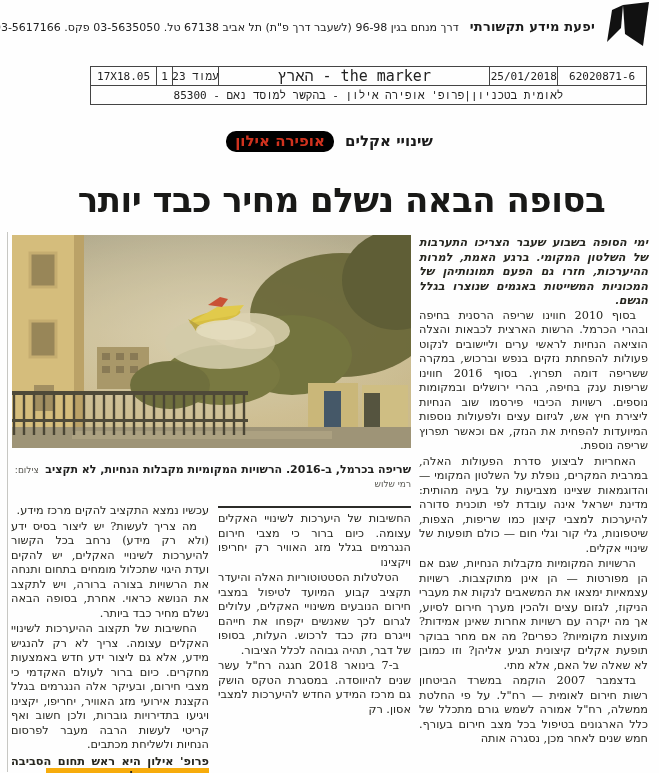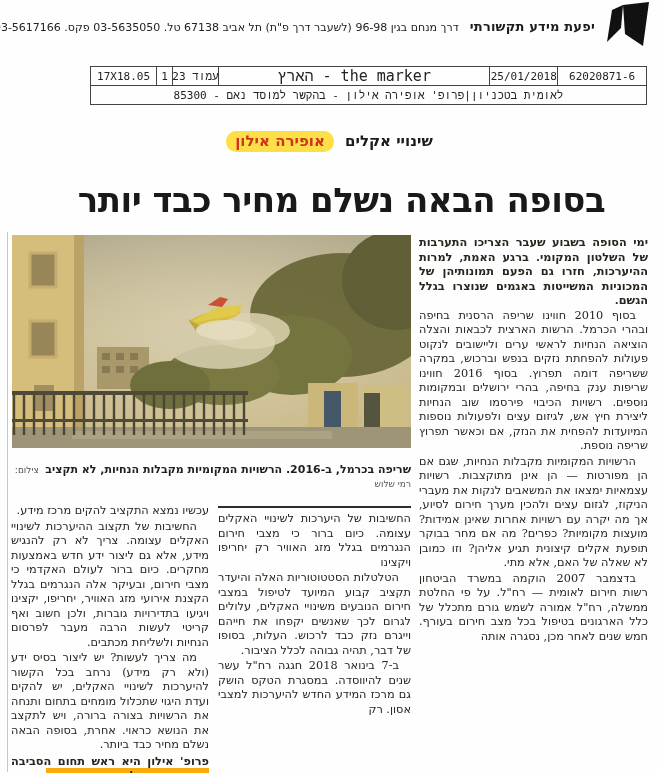--- a/index.html
+++ b/index.html
@@ -20,33 +20,33 @@
   .doc-table .row{display:flex;direction:ltr;}
   .doc-table .cell{border:1px solid #444;border-left:none;display:flex;align-items:center;justify-content:center;
     height:20px;box-sizing:border-box;white-space:nowrap;overflow:hidden;}
   .doc-table .row .cell:first-child{border-left:1px solid #444;}
   .r1 .c1{width:68px;} .r1 .c2{width:16px;} .r1 .c3{width:47px;}
   .r1 .c4{width:275px;font-size:15px;} .r1 .c5{width:69px;} .r1 .c6{width:90px;}
   .r2 .cell{width:557px;border-top:none;height:19px;}
   
   .kicker{position:absolute;top:131px;left:0;width:659px;text-align:center;
     font-family:"DejaVu Sans","Liberation Sans",sans-serif;font-size:15px;font-weight:bold;color:#1b1b1b;}
-  .author-pill{display:inline-block;background:#fde047;color:#D0321E;border-radius:10px;
+  .author-pill{display:inline-block;background:#000000;color:#D0321E;border-radius:10px;
     padding:1px 9px 2px;margin-right:6px;font-weight:bold;}
   .headline{position:absolute;top:157px;left:12px;width:659px;text-align:center;
     font-family:"DejaVu Sans","Liberation Sans",sans-serif;font-size:34px;font-weight:bold;color:#191917;letter-spacing:-.5px;}
   
   .content{position:absolute;top:235px;right:11px;width:637px;display:flex;gap:8px;}
   .col-right{width:229px;flex:0 0 229px;}
   .left-area{flex:1;min-width:0;}
   .page-rule{position:absolute;top:232px;left:7px;width:1px;height:540px;background:#c7c7c3;}
   
   .bodytxt p{margin:0 0 1px;font-size:11.3px;line-height:14.5px;text-align:justify;color:#26261f;}
   .bodytxt p.ind{text-indent:12px;}
-  .lead{font-weight:bold;}
+  .lead{font-weight:bold;font-style:italic;}
   
   .photo{width:399px;height:213px;display:block;}
   .caption{margin-top:15px;font-size:11px;line-height:14px;color:#1f1f1d;text-align:right;
     font-family:"DejaVu Sans","Liberation Sans",sans-serif;}
   .caption .cap-bold{font-weight:bold;}
   .caption .credit{font-size:9px;color:#55544e;margin-right:3px;}
   
   .lower-cols{display:flex;gap:9px;margin-top:13px;}
   .col-mid{width:193px;flex:0 0 193px;}
   .col-left{flex:1;min-width:0;}
@@ -90,20 +90,21 @@
 </div>
 <h1 class="headline">בסופה הבאה נשלם מחיר כבד יותר</h1>
 
 <div class="page-rule"></div>
 
 <div class="content">
 
   <div class="col-right bodytxt">
     <p class="lead">ימי הסופה בשבוע שעבר הצריכו התערבות של השלטון המקומי. ברגע האמת, למרות ההיערכות, חזרו גם הפעם תמונותיהן של המכוניות המשייטות באגמים שנוצרו בגלל הגשם.</p>
     <p class="ind">בסוף 2010 חווינו שריפה הרסנית בחיפה ובהרי הכרמל. הרשות הארצית לכבאות והצלה הוציאה הנחיות לראשי ערים וליישובים לנקוט פעולות להפחתת נזקים בנפש וברכוש, במקרה ששריפה דומה תפרוץ. בסוף 2016 חווינו שריפות ענק בחיפה, בהרי ירושלים ובמקומות נוספים. רשויות הכיבוי פירסמו שוב הנחיות ליצירת חיץ אש, לגיזום עצים ולפעולות נוספות המיועדות להפחית את הנזק, אם וכאשר תפרוץ שריפה נוספת.</p>
+    <p class="ind">האחריות לביצוע סדרת הפעולות האלה, במרבית המקרים, נופלת על השלטון המקומי — והדוגמאות שציינו מצביעות על בעיה מהותית: מדינת ישראל אינה עובדת לפי תוכנית סדורה להיערכות למצבי קיצון כמו שריפות, הצפות, שיטפונות, גלי קור וגלי חום — כולם תופעות של שינויי אקלים.</p>
     <p class="ind">הרשויות המקומיות מקבלות הנחיות, שגם אם הן מפורטות — הן אינן מתוקצבות. רשויות עצמאיות ימצאו את המשאבים לנקות את מעברי הניקוז, לגזום עצים ולהכין מערך חירום לסיוע, אך מה יקרה עם רשויות אחרות שאינן אמידות? מועצות מקומיות? כפרים? מה אם מחר בבוקר תופעת אקלים קיצונית תגיע אליהן? וזו כמובן לא שאלה של האם, אלא מתי.</p>
     <p class="ind">בדצמבר 2007 הוקמה במשרד הביטחון רשות חירום לאומית — רח"ל. על פי החלטת ממשלה, רח"ל אמורה לשמש גורם מתכלל של כלל הארגונים בטיפול בכל מצב חירום בעורף. חמש שנים לאחר מכן, נסגרה אותה</p>
   </div>
 
   <div class="left-area">
 
     <svg class="photo" viewBox="0 0 399 213" xmlns="http://www.w3.org/2000/svg" role="img">
       <defs>
         <linearGradient id="haze" x1="0" y1="0" x2="0" y2="1">
           <stop offset="0" stop-color="#aeab97"></stop>
@@ -199,22 +200,22 @@
 
       <div class="col-mid bodytxt">
         <div class="pullquote-rule"></div>
         <p class="pullquote">החשיבות של היערכות לשינויי האקלים עצומה. כיום ברור כי מצבי חירום הנגרמים בגלל מזג האוויר רק יחריפו ויקצינו</p>
         <p class="ind">הטלטלות הסטטוטוריות האלה והיעדר תקציב קבוע המיועד לטיפול במצבי חירום הנובעים משינויי האקלים, עלולים לגרום לכך שאנשים יקפחו את חייהם וייגרם נזק כבד לרכוש. העלות, בסופו של דבר, תהיה גבוהה לכלל הציבור.</p>
         <p class="ind">ב-7 בינואר 2018 חגגה רח"ל עשר שנים להיווסדה. במסגרת הטקס הושק גם מרכז המידע החדש להיערכות למצבי אסון. רק</p>
       </div>
 
       <div class="col-left bodytxt">
         <p>עכשיו נמצא התקציב להקים מרכז מידע.</p>
+        <p class="ind">מה צריך לעשות? יש ליצור בסיס ידע (ולא רק מידע) נרחב בכל הקשור להיערכות לשינויי האקלים, יש להקים ועדת היגוי שתכלול מומחים בתחום ותנחה את הרשויות בצורה ברורה, ויש לתקצב את הנושא כראוי. אחרת, בסופה הבאה נשלם מחיר כבד ביותר.</p>
         <p class="ind">החשיבות של תקצוב ההיערכות לשינויי האקלים עצומה. צריך לא רק להנגיש מידע, אלא גם ליצור ידע חדש באמצעות מחקרים. כיום ברור לעולם האקדמי כי מצבי חירום, ובעיקר אלה הנגרמים בגלל הקצנת אירועי מזג האוויר, יחריפו, יקצינו ויגיעו בתדירויות גוברות, ולכן חשוב ואף קריטי לעשות הרבה מעבר לפרסום הנחיות ולשליחת מכתבים.</p>
-        <p class="ind">מה צריך לעשות? יש ליצור בסיס ידע (ולא רק מידע) נרחב בכל הקשור להיערכות לשינויי האקלים, יש להקים ועדת היגוי שתכלול מומחים בתחום ותנחה את הרשויות בצורה ברורה, ויש לתקצב את הנושא כראוי. אחרת, בסופה הבאה נשלם מחיר כבד ביותר.</p>
         <p class="bio">
           <span>פרופ' אילון היא ראש תחום הסביבה </span><span class="bio-hl">במוסד שמואל נאמן בטכניון,</span><span> וראש החוג לניהול משאבי טבע באוניברסיטת חיפה</span>
         </p>
       </div>
     </div>
 
   </div>
 </div>
 
 </body></html>

